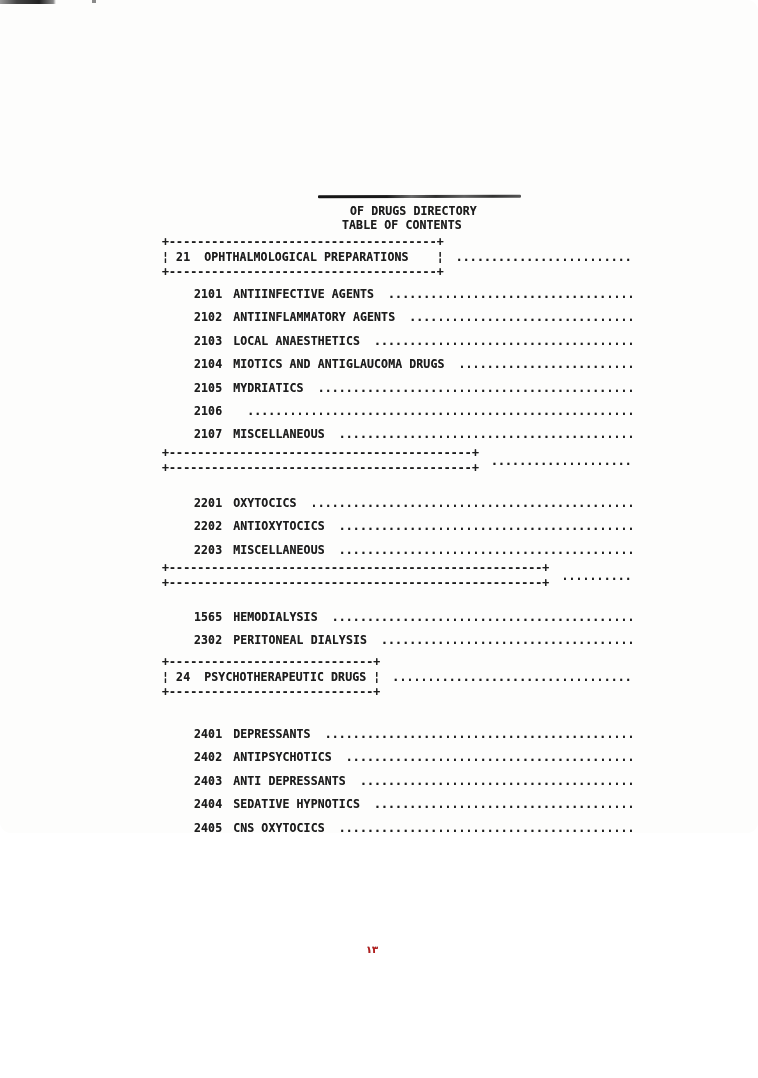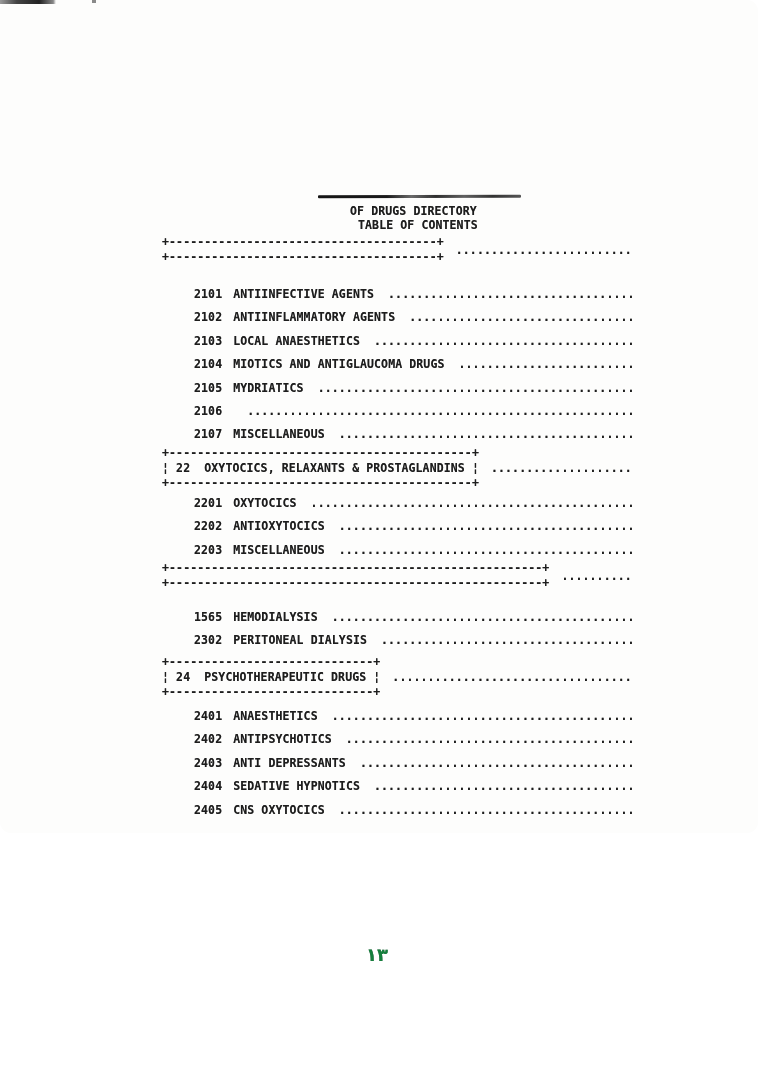--- a/index.html
+++ b/index.html
@@ -28,21 +28,21 @@
     position:absolute;left:92px;top:0;width:4px;height:3px;background:#8a8a8a;
   }
   .header-rule{
     position:absolute;left:318px;top:195px;width:203px;height:3px;
     background:linear-gradient(90deg,#151515 0%,#1a1a1a 34%,#6a6a6a 46%,#2e2e2e 58%,#606060 72%,#333 86%,#555 100%);
     border-radius:1px;
     transform:rotate(-0.2deg);
   }
   .title-line{position:absolute;line-height:14px;white-space:pre;}
   .title-1{left:350px;top:204px;}
-  .title-2{left:358px;top:218px;}
+  .title-2{left:342px;top:218px;}
 
   .sec-header{
     position:absolute;left:162px;width:472px;
     display:flex;align-items:center;
   }
   .boxlines{flex:0 0 auto;}
   .boxlines div{line-height:15px;white-space:pre;}
   .dots{
     overflow:hidden;white-space:pre;
     flex:1 1 auto;
@@ -54,45 +54,46 @@
     display:flex;align-items:baseline;
     line-height:14px;margin-bottom:9.4px;
   }
   .code{flex:0 0 auto;margin-right:11px;white-space:pre;}
   .label{flex:0 0 auto;white-space:pre;}
   .row .dots{margin-left:14px;}
 
   .sec21-header{top:235px;}  .sec21-items{top:287px;}
   .sec22-header{top:446px;}  .sec22-items{top:496px;}
   .sec23-header{top:561px;}  .sec23-items{top:610px;}
-  .sec24-header{top:655px;}  .sec24-items{top:709px;}
+  .sec24-header{top:655px;}  .sec24-items{top:727px;}
 
   .page-number{
     position:absolute;left:366px;top:944px;
     font-family:"DejaVu Sans",sans-serif;
-    font-weight:700;font-size:18px;letter-spacing:2px;
-    color:#15803d;
+    font-weight:700;font-size:10px;letter-spacing:2px;
+    color:#b91c1c;
     text-align:right;
   }
 </style>
 </head>
 <body>
 
 <div class="page">
 
   <div class="corner-smudge"></div>
   <div class="corner-tick"></div>
 
   <div class="header-rule"></div>
   <div class="title-line title-1">OF DRUGS DIRECTORY</div>
   <div class="title-line title-2">TABLE OF CONTENTS</div>
 
   <div class="sec-header sec21-header">
     <div class="boxlines">
       <div>+--------------------------------------+</div>
+      <div>¦ 21  OPHTHALMOLOGICAL PREPARATIONS    ¦</div>
       <div>+--------------------------------------+</div>
     </div>
     <div class="dots">........................................................................</div>
   </div>
   <div class="items sec21-items">
     <div class="row">
       <span class="code">2101</span>
       <span class="label">ANTIINFECTIVE AGENTS</span>
       <span class="dots">........................................................................</span>
     </div>
@@ -123,21 +124,20 @@
     <div class="row">
       <span class="code">2107</span>
       <span class="label">MISCELLANEOUS</span>
       <span class="dots">........................................................................</span>
     </div>
   </div>
 
   <div class="sec-header sec22-header">
     <div class="boxlines">
       <div>+-------------------------------------------+</div>
-      <div>¦ 22  OXYTOCICS, RELAXANTS &amp; PROSTAGLANDINS ¦</div>
       <div>+-------------------------------------------+</div>
     </div>
     <div class="dots">........................................................................</div>
   </div>
   <div class="items sec22-items">
     <div class="row">
       <span class="code">2201</span>
       <span class="label">OXYTOCICS</span>
       <span class="dots">........................................................................</span>
     </div>
@@ -177,21 +177,21 @@
     <div class="boxlines">
       <div>+-----------------------------+</div>
       <div>¦ 24  PSYCHOTHERAPEUTIC DRUGS ¦</div>
       <div>+-----------------------------+</div>
     </div>
     <div class="dots">........................................................................</div>
   </div>
   <div class="items sec24-items">
     <div class="row">
       <span class="code">2401</span>
-      <span class="label">ANAESTHETICS</span>
+      <span class="label">DEPRESSANTS</span>
       <span class="dots">........................................................................</span>
     </div>
     <div class="row">
       <span class="code">2402</span>
       <span class="label">ANTIPSYCHOTICS</span>
       <span class="dots">........................................................................</span>
     </div>
     <div class="row">
       <span class="code">2403</span>
       <span class="label">ANTI DEPRESSANTS</span>

